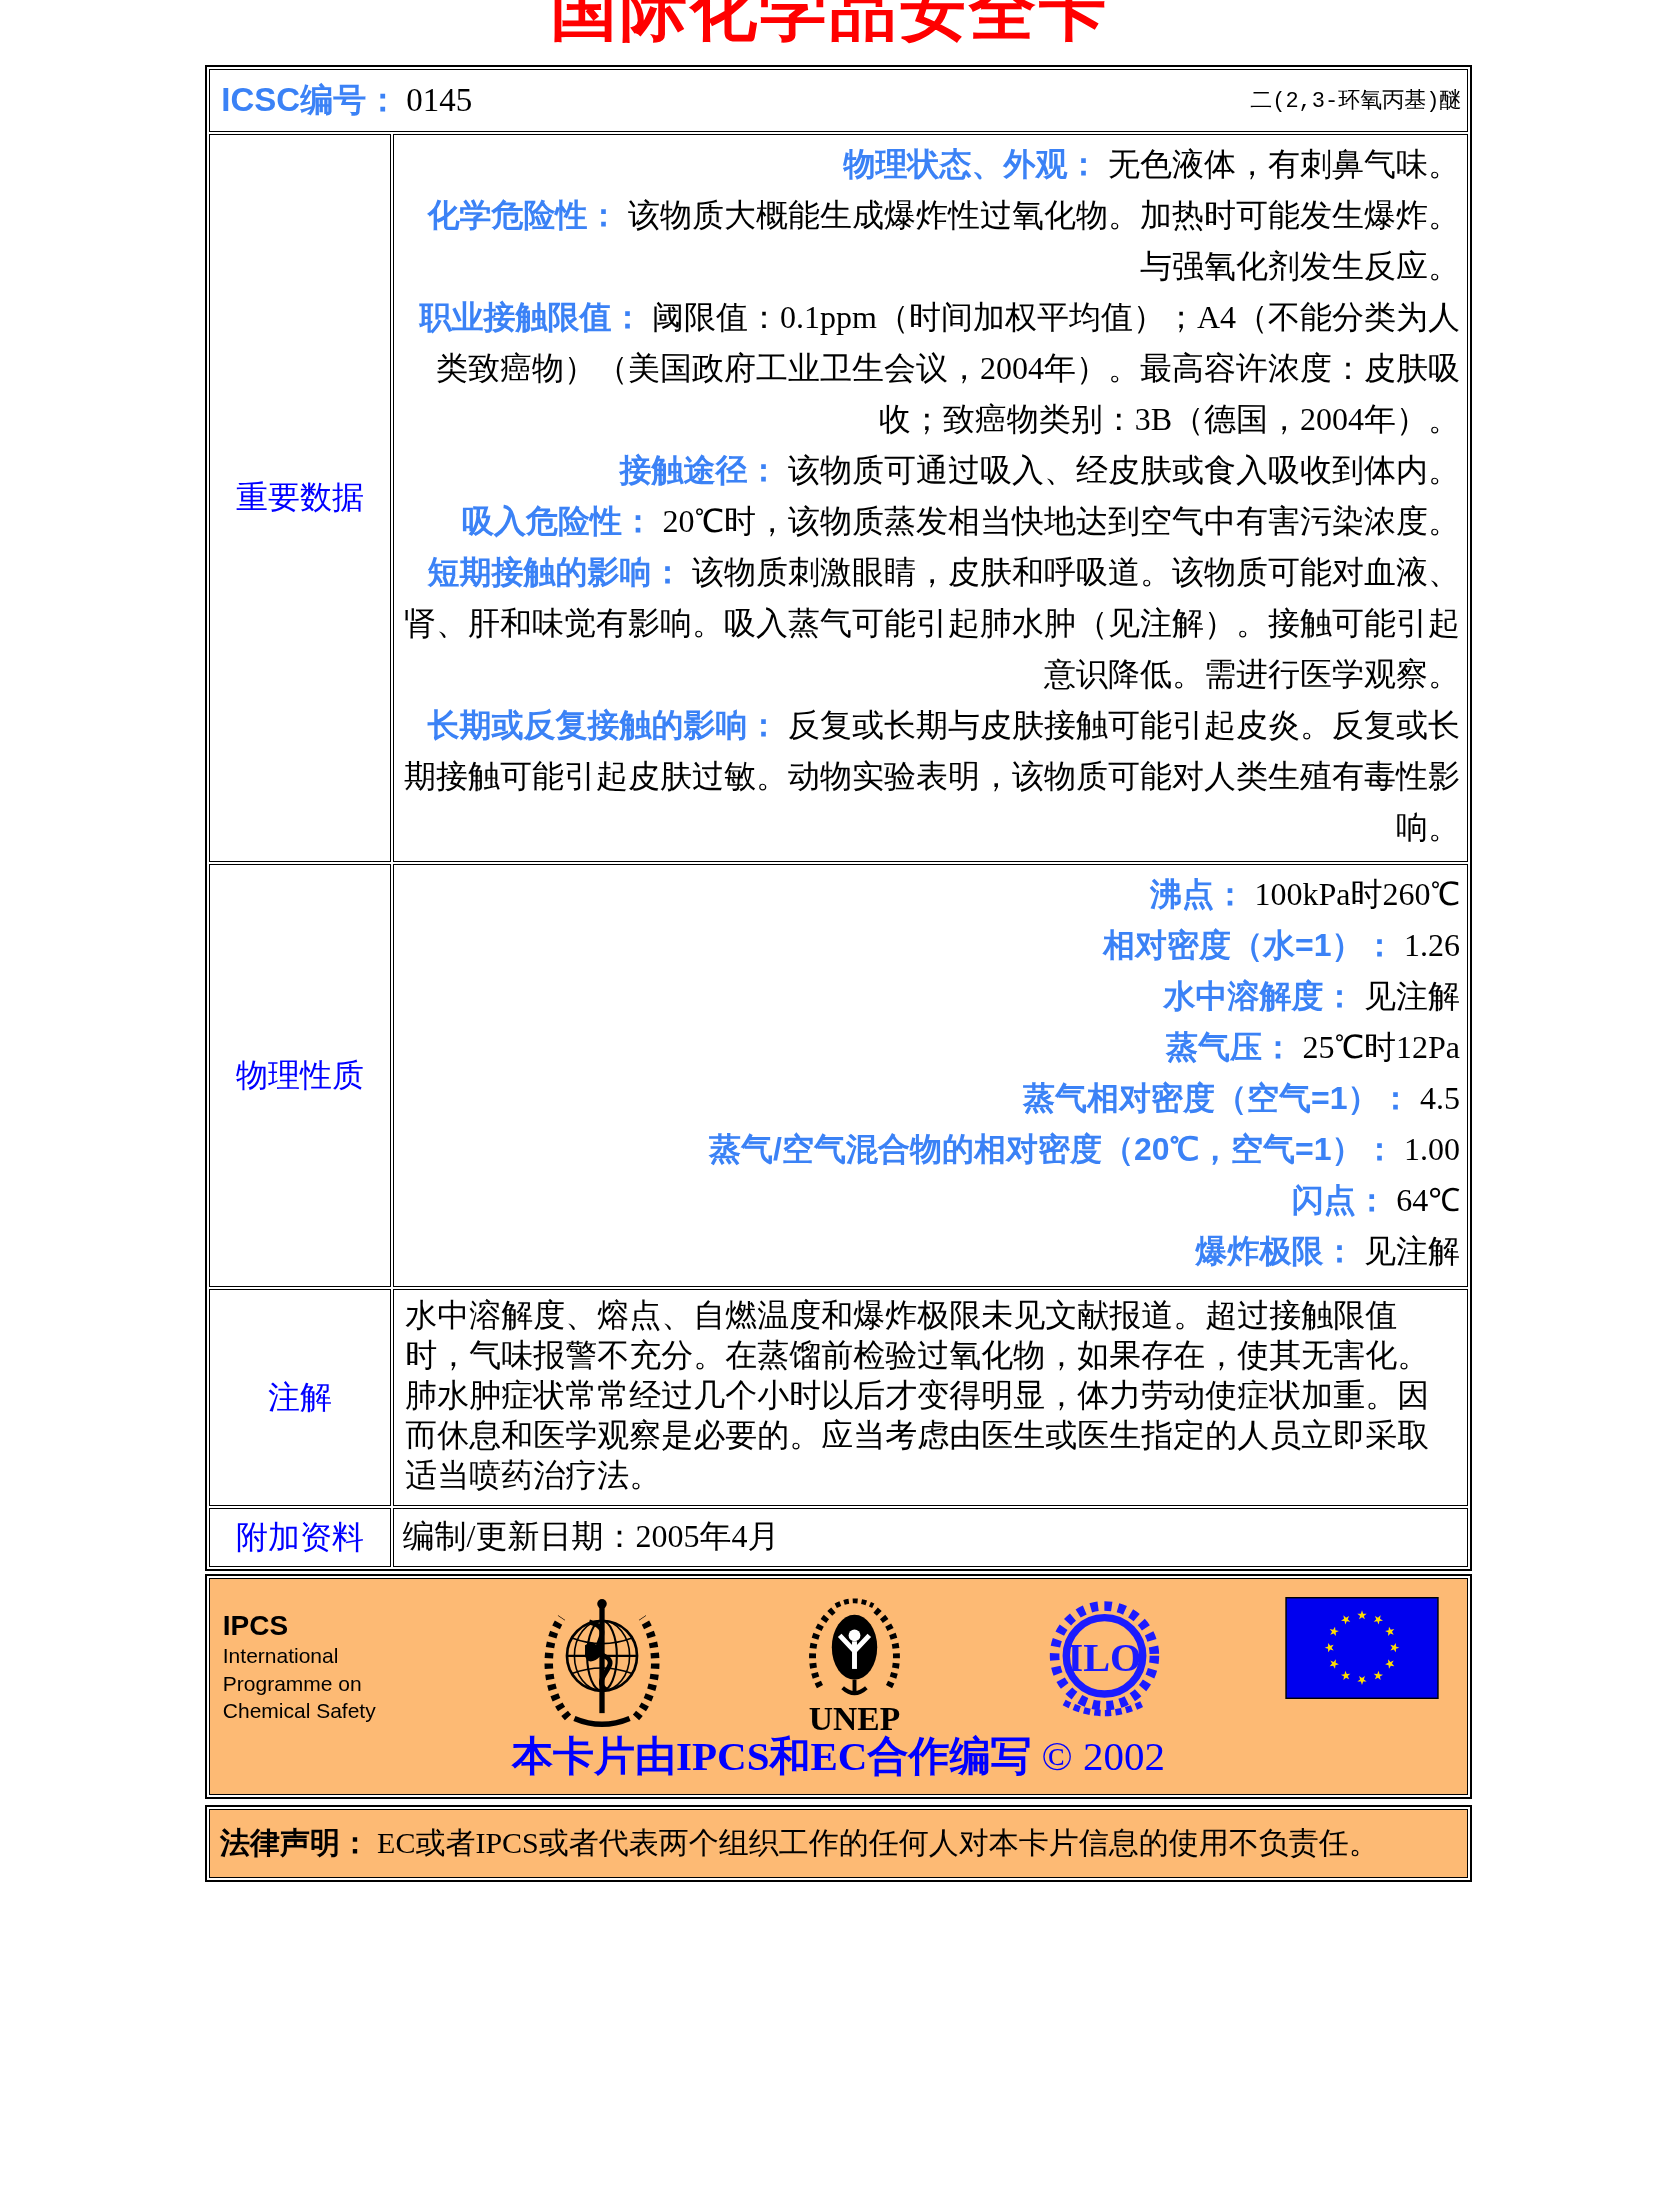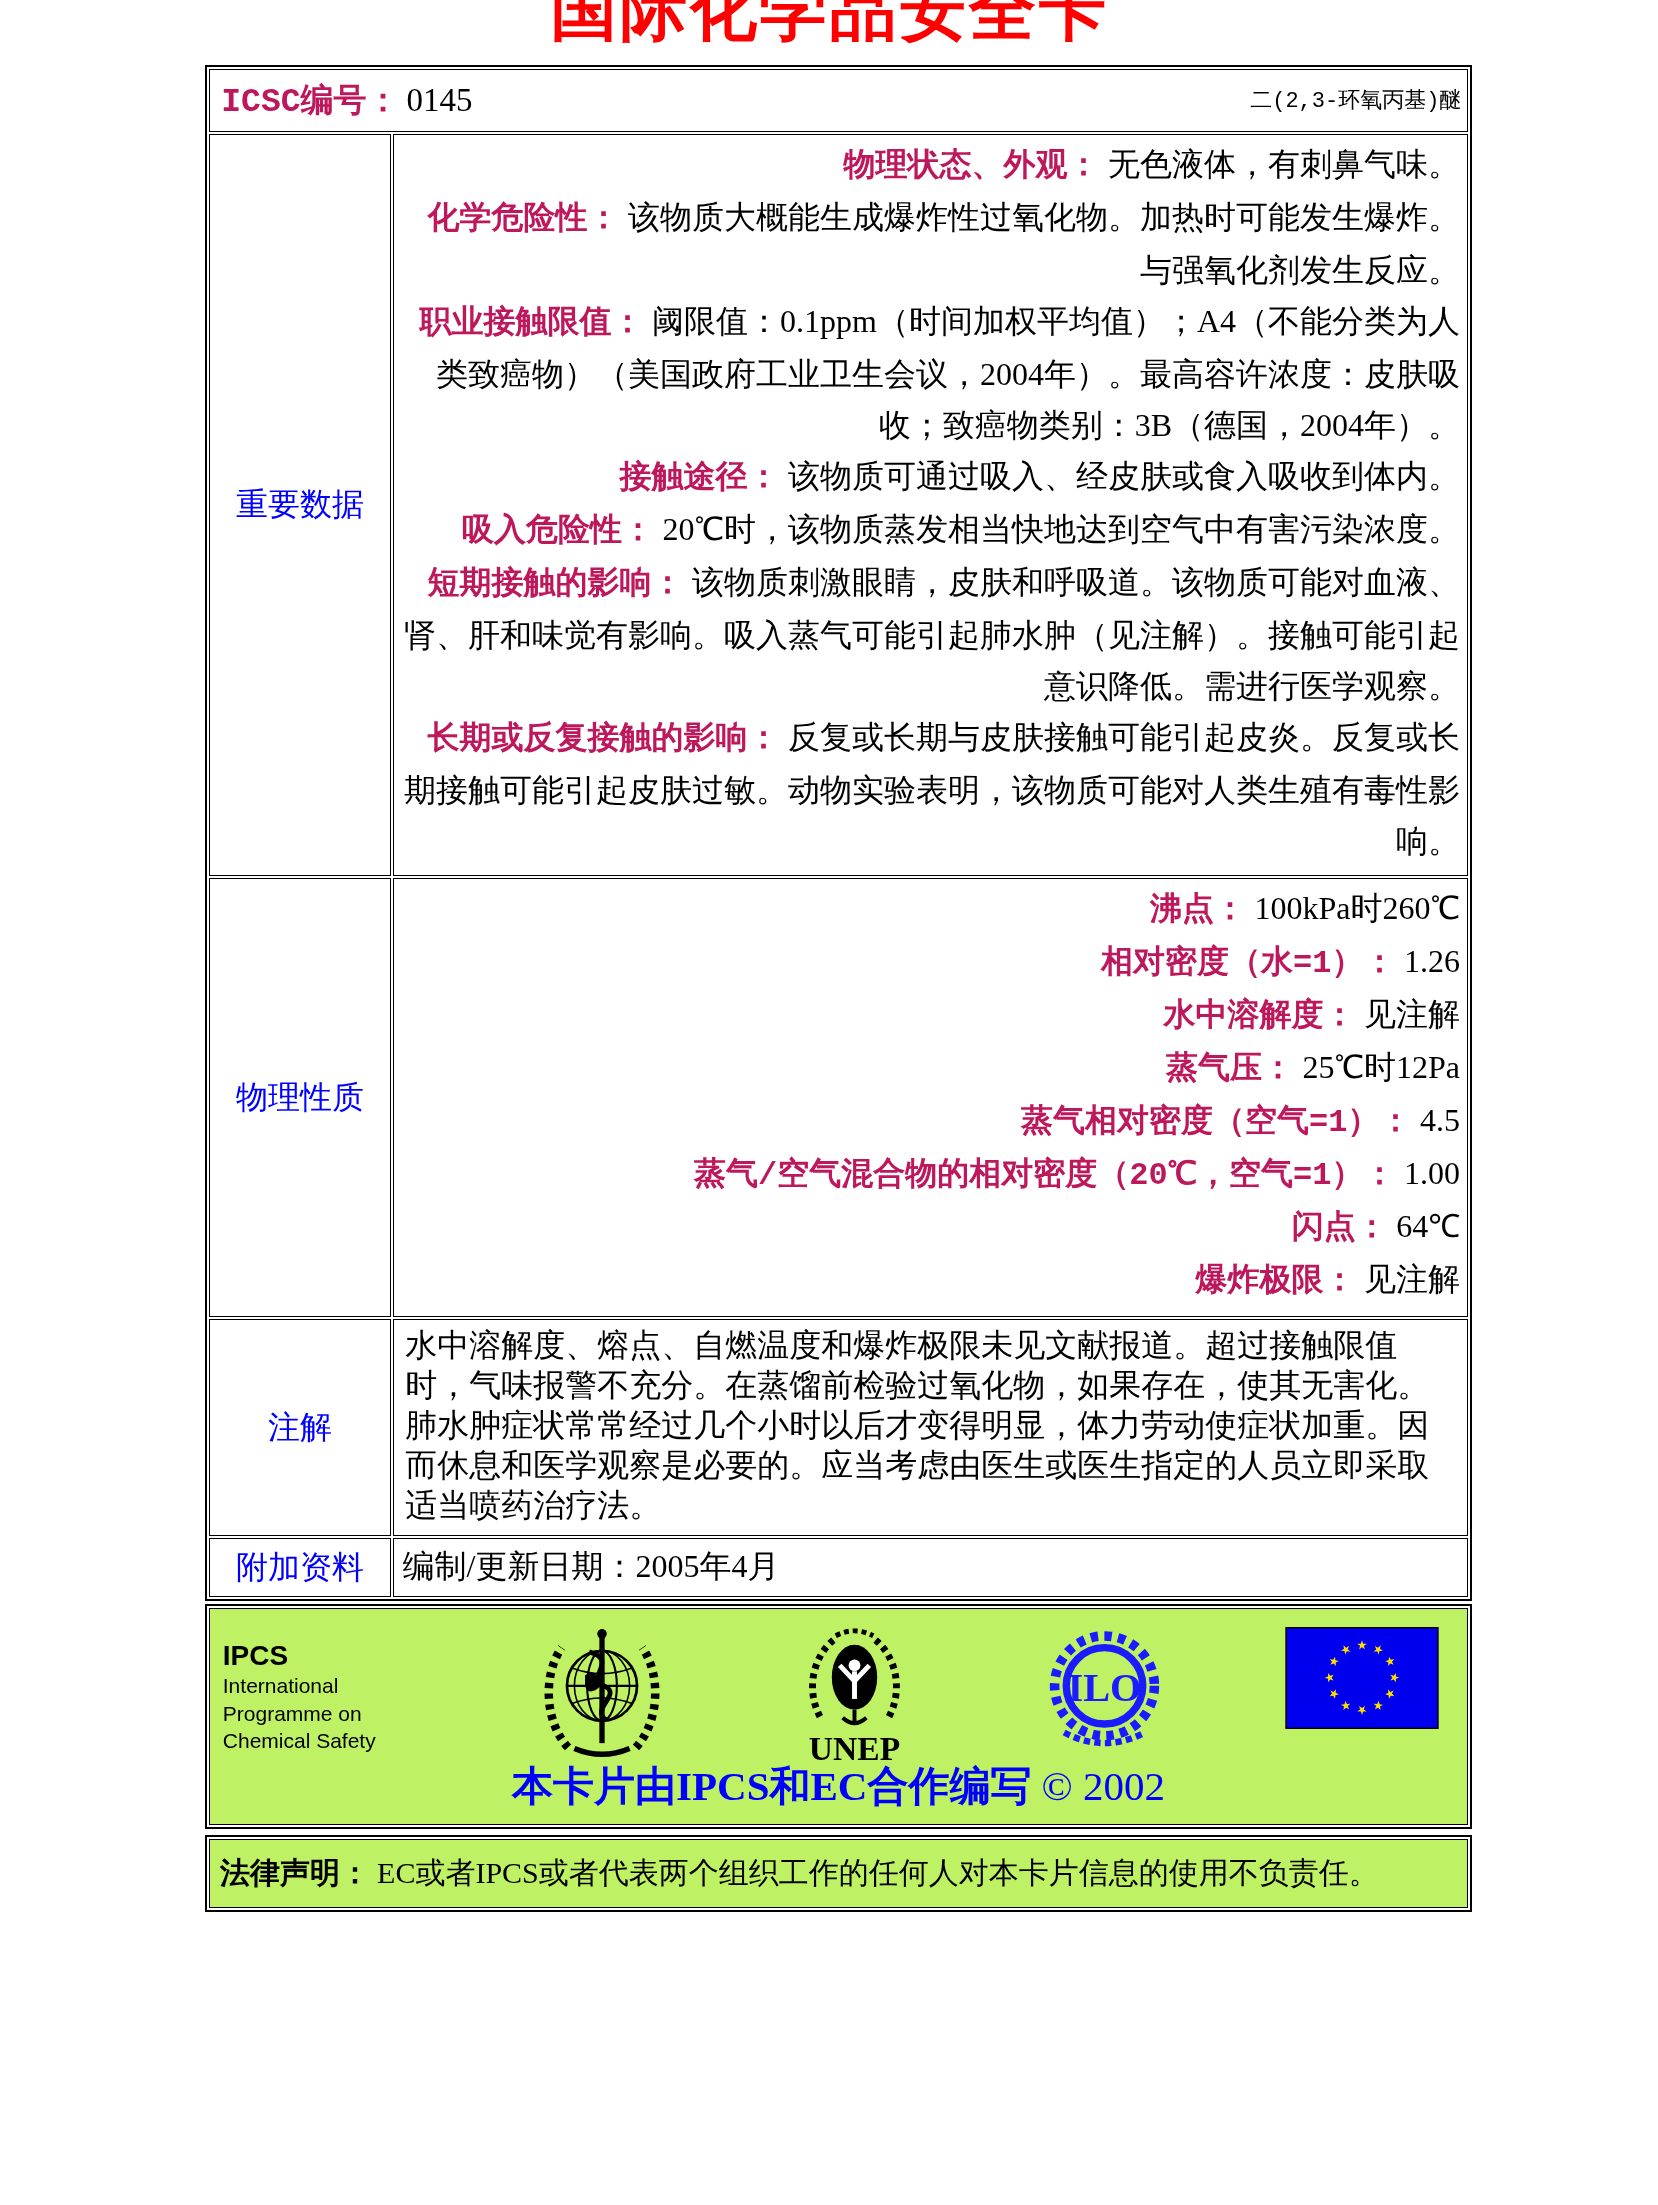--- a/index.html
+++ b/index.html
@@ -47,22 +47,22 @@
   .sec-label {
     text-align: center;
     color: #0000ff;
     font-family: "Liberation Sans", sans-serif;
     font-size: 32px;
   }
 
   .content-cell { padding: 4.2px 7px 8.5px 8.5px; vertical-align: middle; }
 
   .blue-lab {
-    color: #be185d;
-    font-family: Liberation Mono, monospace;
+    color: #3b82f6;
+    font-family: Liberation Sans, sans-serif;
     font-weight: bold;
   }
 
   .entry { font-size: 32px; line-height: 51px; text-align: right; }
   .entry .flabel { margin-right: 8.5px; }
   .entry .fval { color: #000; }
 
   .env-cell { height: 111px; }
 
   .notes-text { font-size: 32px; line-height: 40px; padding: 1.4px 2.8px; }
@@ -70,21 +70,21 @@
   .addl { font-size: 32px; line-height: 44px; }
 
   
   .outer-box {
     margin-left: 205px;
     width: 1267px;
     border: 2.8px solid #000;
     padding: 2.1px;
     background: #fff;
   }
-  .inner-box { border: 1.4px solid #000; background: #bef264; }
+  .inner-box { border: 1.4px solid #000; background: #fdba74; }
 
   .logos-box { margin-top: 2.8px; }
   .logos-row {
     display: flex;
     align-items: flex-start;
     justify-content: space-between;
     padding: 11.3px 28px 0 12.7px;
     height: 150px;
   }
   .ipcs-block { width: 198px; padding-top: 20px; font-family: "Liberation Sans", sans-serif; }

